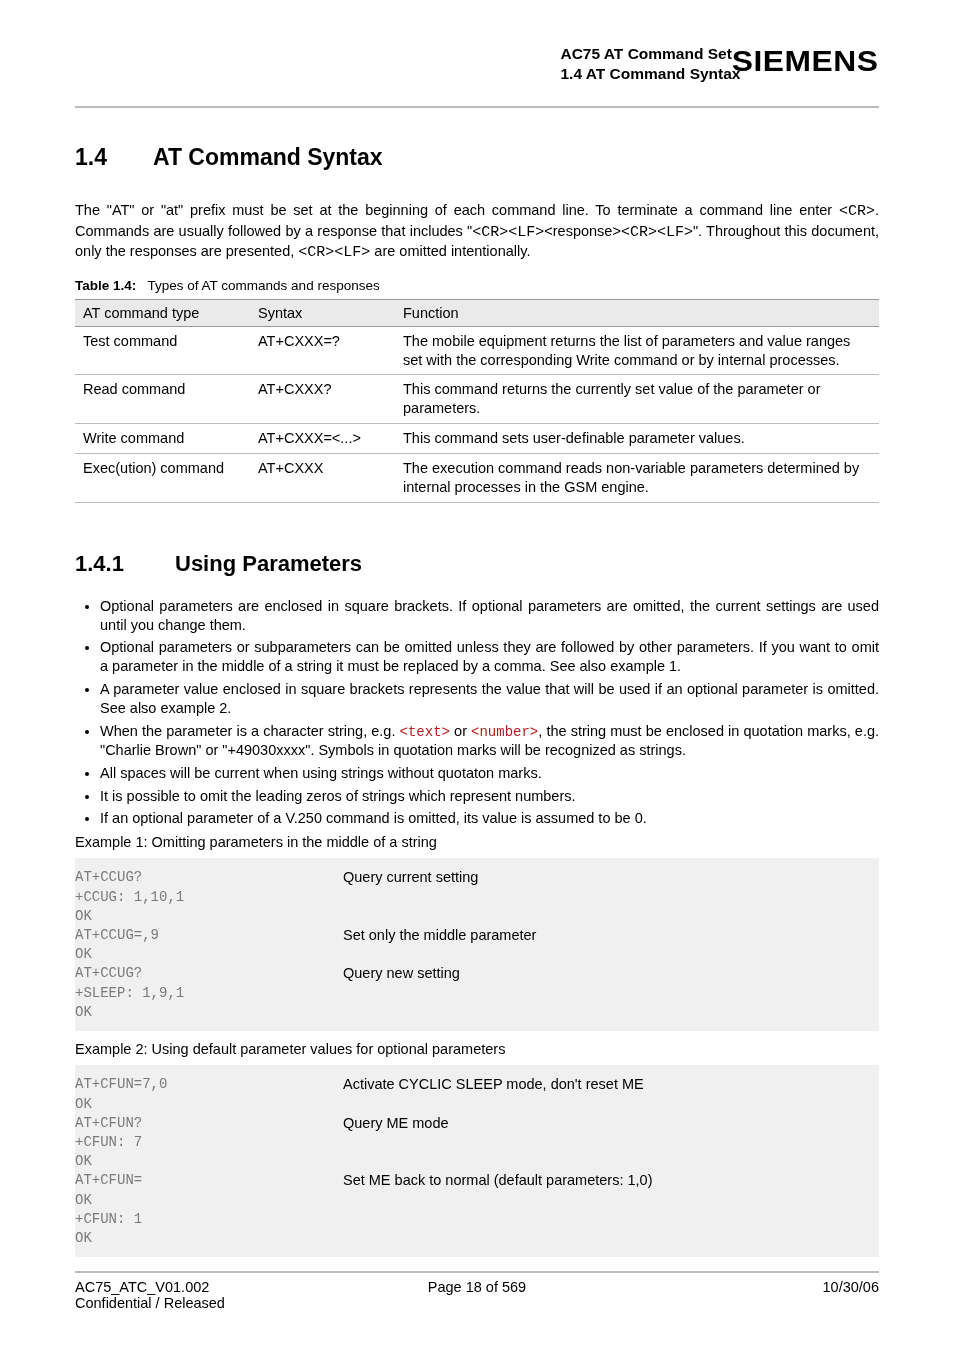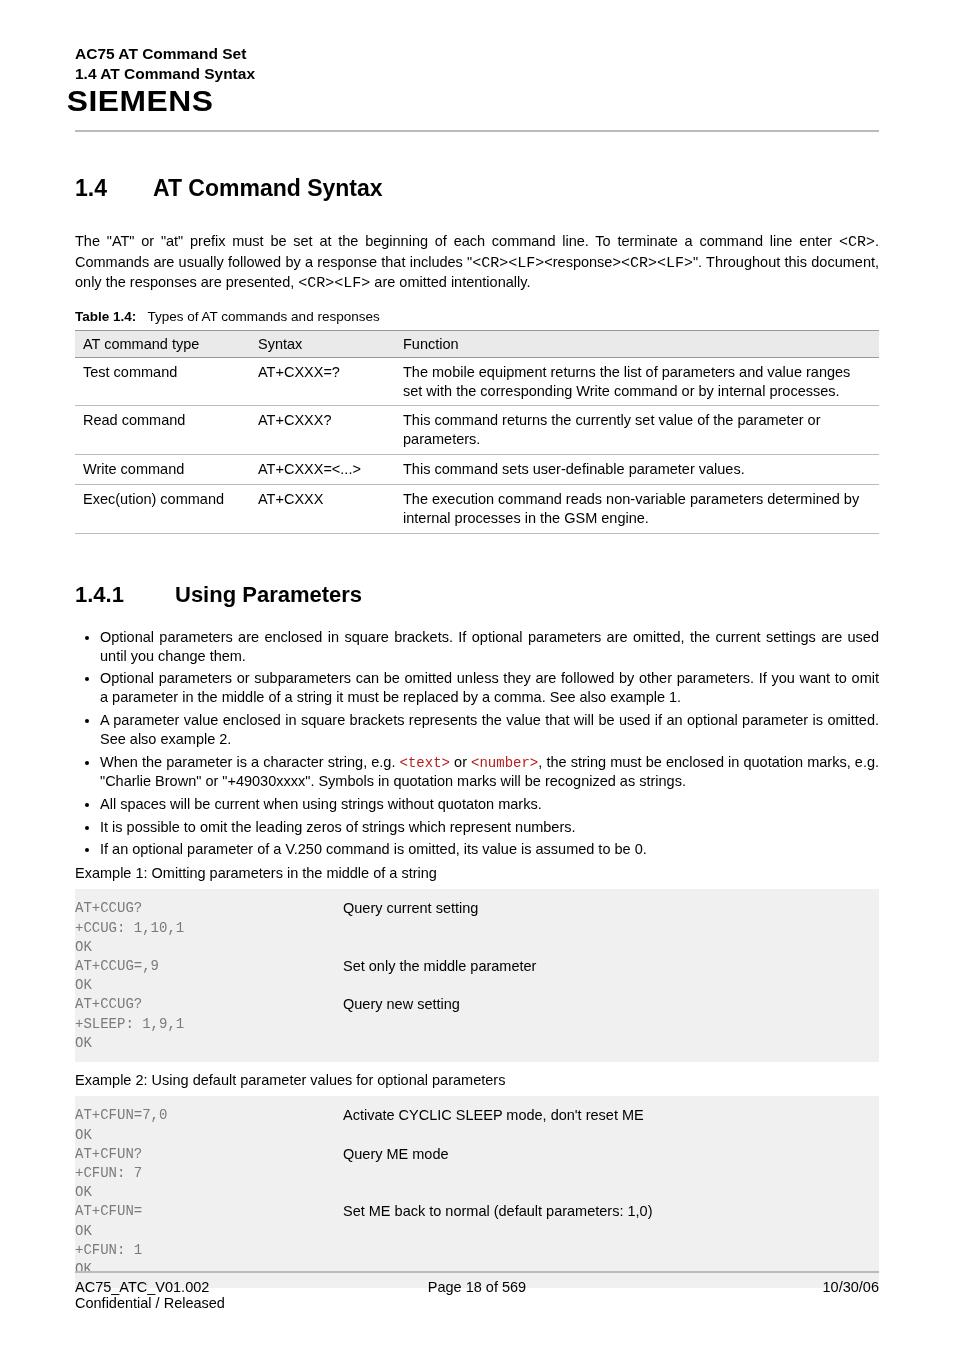--- a/index.html
+++ b/index.html
@@ -13,22 +13,21 @@
   }
   .page {
     padding: 44px 75px 40px 75px;
     min-height: 1351px;
     position: relative;
   }
   .header-row {
     display: flex;
     justify-content: flex-end;
     align-items: flex-start;
-    margin-bottom: 12px;
-    flex-direction: column;
+    margin-bottom: 22px;
   }
   .header-left {
     font-weight: bold;
     font-size: 15.5px;
     line-height: 1.3;
   }
   .header-logo {
     font-family: Arial, sans-serif;
     font-weight: 900;
     font-size: 30px;
@@ -43,21 +42,20 @@
     margin: 2px 0 36px 0;
   }
   h2.section {
     font-size: 23px;
     font-weight: bold;
     margin: 0 0 30px 0;
   }
   h2.section .num {
     display: inline-block;
     width: 78px;
-    margin-top: 7px;
   }
   h2.subsection {
     font-size: 22px;
     font-weight: bold;
     margin: 48px 0 20px 0;
   }
   h2.subsection .num {
     display: inline-block;
     width: 100px;
   }

